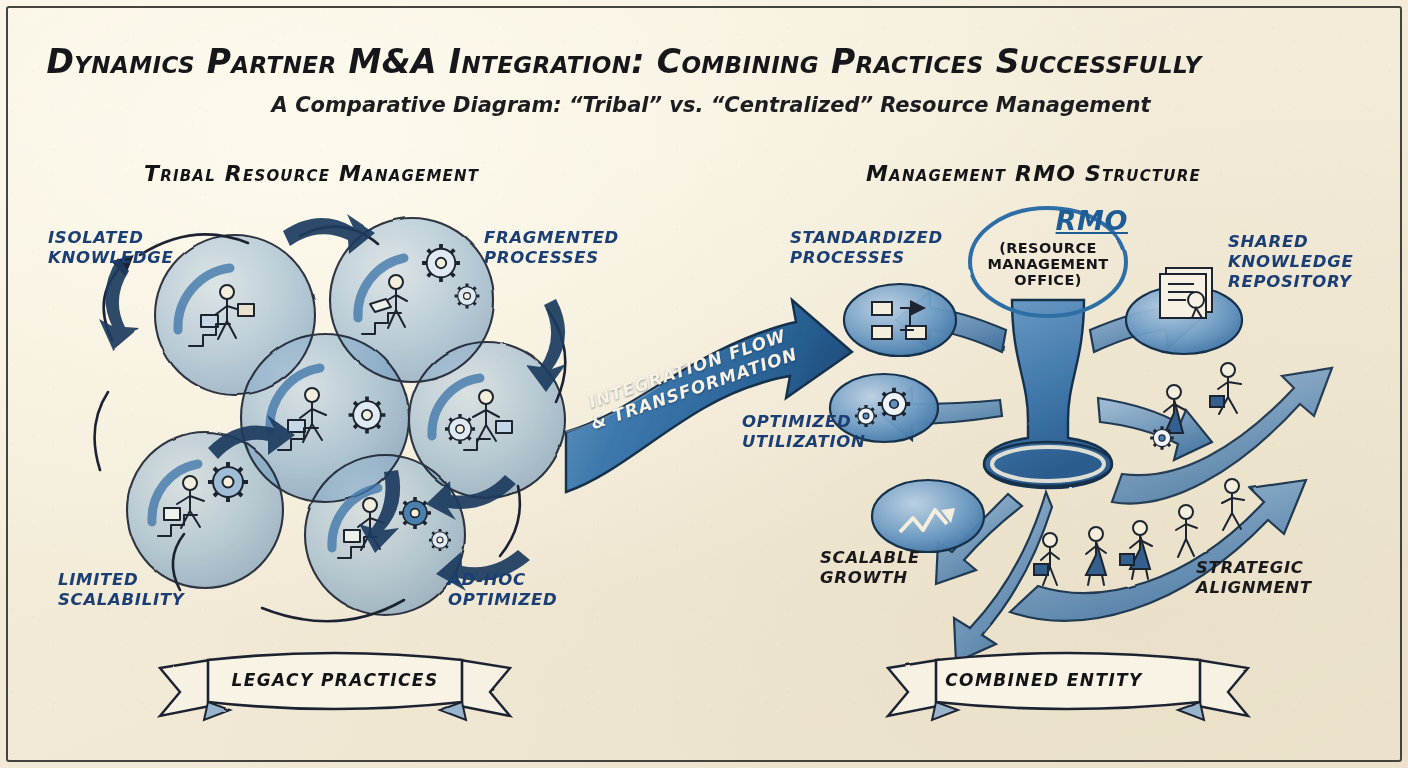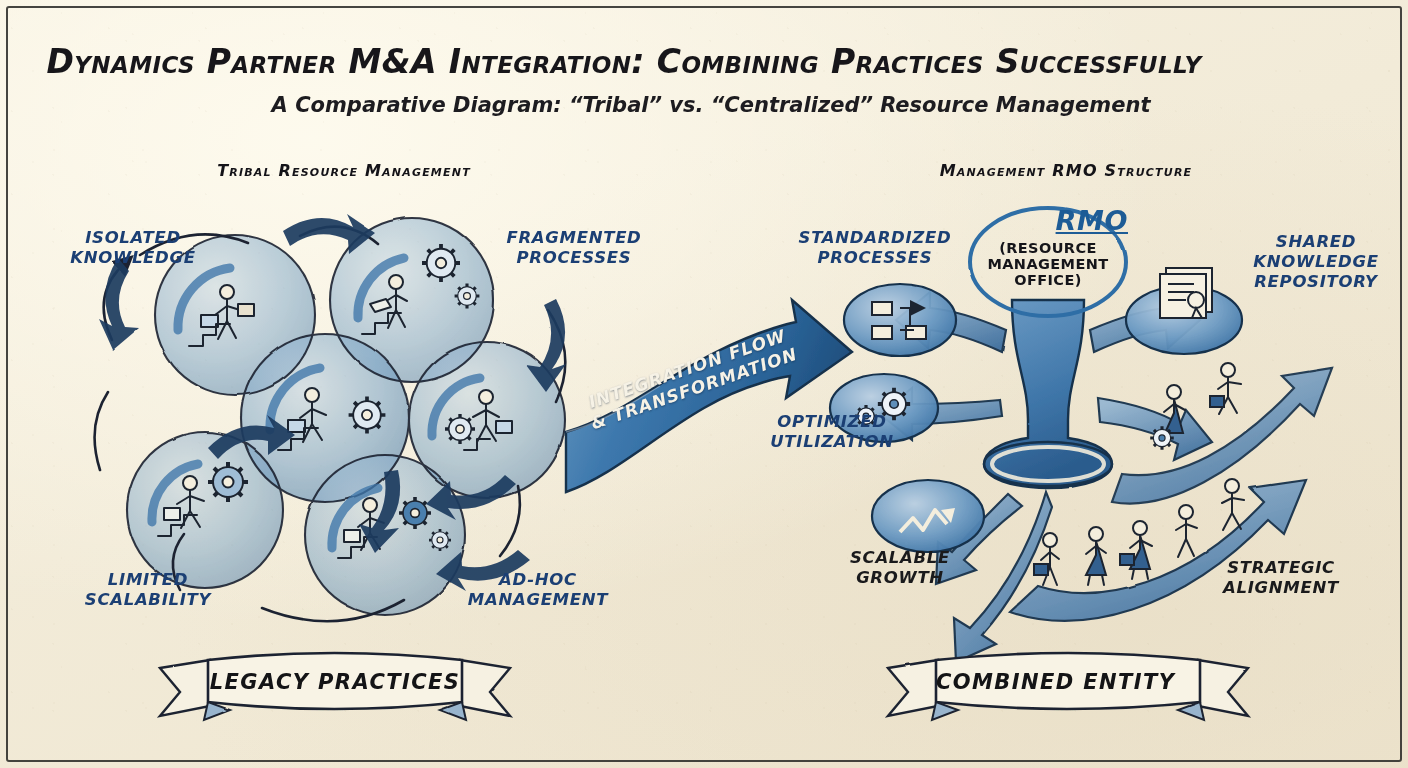--- a/index.html
+++ b/index.html
@@ -41,30 +41,30 @@
     left:0;width:1248px;top:44px;text-align:center;
     font-size:33px;font-weight:700;letter-spacing:.4px;
     color:#17161a;font-style:italic;
     font-variant:small-caps;
   }
   #subtitle{
     left:0;width:1408px;top:94px;text-align:center;
     font-size:21px;color:#1d1c20;font-style:italic;font-weight:600;padding-left:7px;
   }
   .section-head{
-    font-size:16px;font-weight:700;color:#141318;font-style:italic;
-    font-variant:small-caps;letter-spacing:1.2px;text-align:center;
+    font-size:22px;font-weight:700;color:#141318;font-style:italic;
+    font-variant:small-caps;letter-spacing:1.2px;text-align:left;
   }
   .lbl{
     font-size:16.5px;font-weight:700;color:#1b3f74;font-style:italic;
-    letter-spacing:.7px;text-align:center;line-height:1.22;
+    letter-spacing:.7px;line-height:1.22;
   }
   .lbl-dark{color:#1a1a1c;}
   .ribbon-label{
-    font-size:21px;font-weight:700;color:#141416;font-style:italic;
+    font-size:17px;font-weight:700;color:#141416;font-style:italic;
     letter-spacing:1.4px;text-align:center;
   }
   #rmo-title{
     font-size:27px;font-weight:700;color:#1d5c96;font-style:italic;
     text-align:right;letter-spacing:.6px;text-decoration:underline;
   }
   #rmo-sub{
     font-size:14.5px;font-weight:700;color:#15151a;
     text-align:center;line-height:1.12;letter-spacing:.4px;
   }
@@ -441,21 +441,21 @@
   <div class="txt hand section-head" style="left:144px;top:162px;width:400px;">Tribal Resource Management</div>
   <div class="txt hand section-head" style="left:866px;top:162px;width:400px;">Management RMO Structure</div>
 
   <div class="txt hand lbl" style="left:48px;top:228px;width:170px;">ISOLATED
 KNOWLEDGE</div>
   <div class="txt hand lbl" style="left:484px;top:228px;width:180px;">FRAGMENTED
 PROCESSES</div>
   <div class="txt hand lbl" style="left:58px;top:570px;width:180px;">LIMITED
 SCALABILITY</div>
   <div class="txt hand lbl" style="left:448px;top:570px;width:180px;">AD-HOC
-MANAGEMENT</div>
+OPTIMIZED</div>
 
   <div class="txt hand arrow-text" style="left:566px;top:358px;width:250px;transform:rotate(-19deg);transform-origin:50% 50%;">INTEGRATION FLOW
 &amp; TRANSFORMATION</div>
 
   <div class="txt hand" id="rmo-title" style="left:968px;top:206px;width:160px;">RMO</div>
   <div class="txt hand" id="rmo-sub" style="left:962px;top:240px;width:172px;">(RESOURCE
 MANAGEMENT
 OFFICE)</div>
 
   <div class="txt hand lbl" style="left:790px;top:228px;width:170px;">STANDARDIZED

